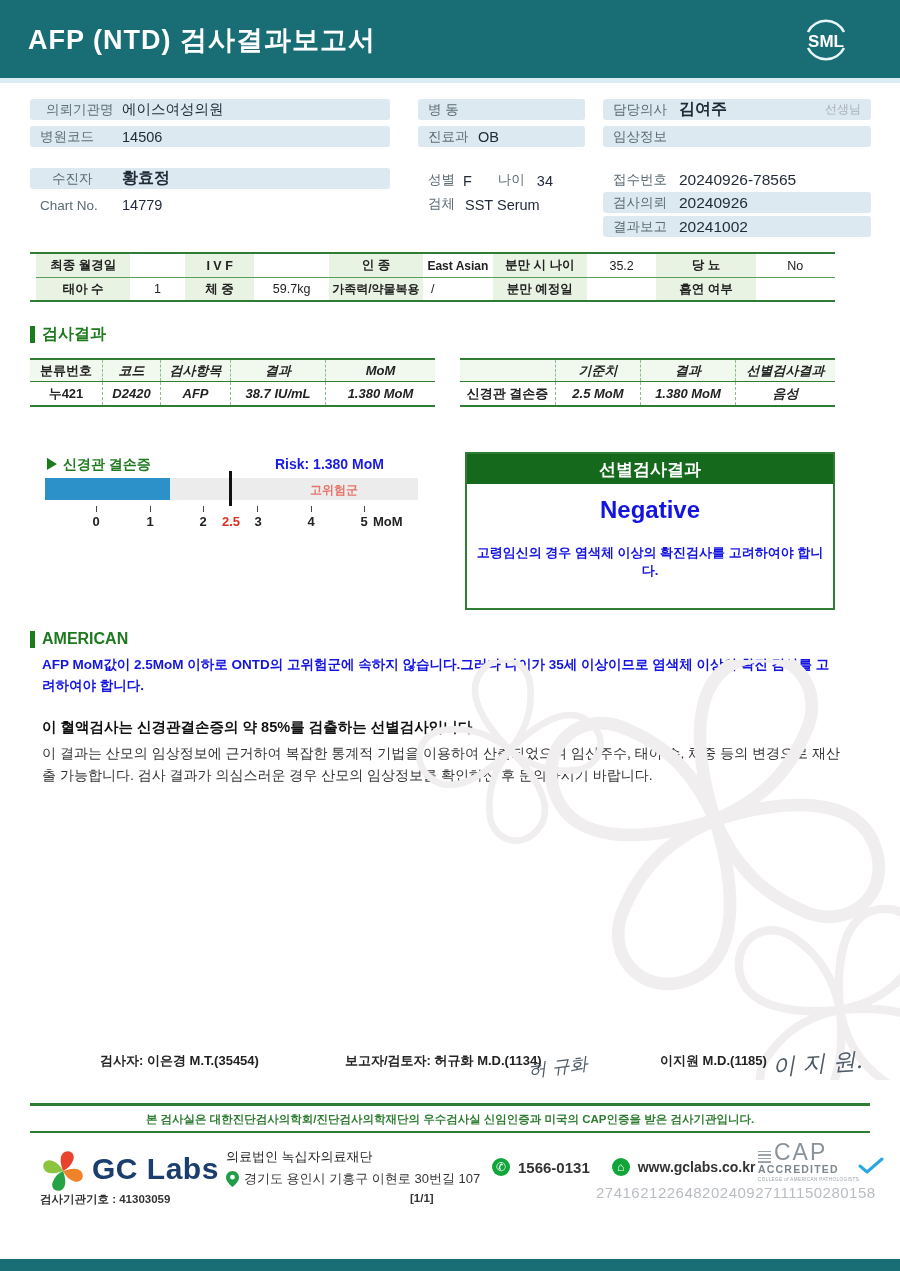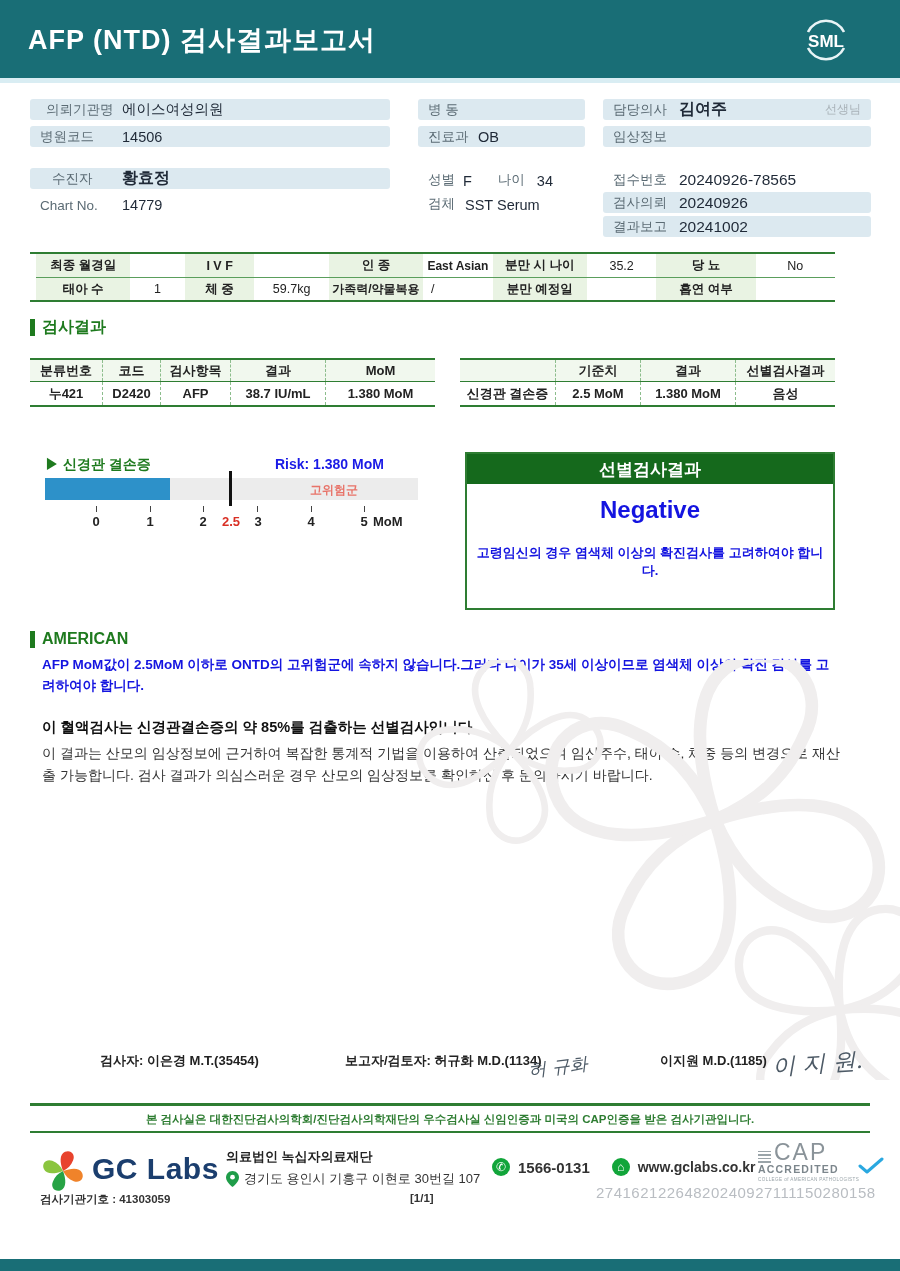--- a/index.html
+++ b/index.html
@@ -31,21 +31,21 @@
 
   
   .sec-title { position:absolute; display:flex; align-items:center; gap:7px; font-size:16px; font-weight:bold; color:#1e7a1e; }
   .sec-bar { width:5px; height:17px; background:#1e7a1e; display:inline-block; }
 
   
   .rtable { position:absolute; top:358px; border-top:2px solid #2e7d32; border-bottom:2px solid #2e7d32; }
   .rrow { display:flex; }
   .rrow.head { border-bottom:1px solid #2e7d32; background:#f1f8ee; }
   .rcell { display:flex; align-items:center; justify-content:center; font-size:13px; font-weight:bold; color:#222; height:21px; }
-  .rrow .rcell + .rcell { border-left:1px dashed #8cbd8c; }
+  .rrow .rcell + .rcell { border-left:1px dashed #8cbd8c;font-style:italic; }
 
   
   .gauge-title { position:absolute; left:45px; top:456px; color:#1e7a1e; font-weight:bold; font-size:14px; }
   .gauge-risk { position:absolute; left:275px; top:456px; color:#1a1ae6; font-weight:bold; font-size:14px; }
   .track { position:absolute; left:45px; top:478px; width:373px; height:22px; background:#ececec; }
   .fill { position:absolute; left:0; top:0; width:125px; height:22px; background:#2d91c9; }
   .hirisk { position:absolute; left:265px; top:4px; color:#e8746a; font-weight:bold; font-size:12px; }
   .marker { position:absolute; left:229px; top:471px; width:3px; height:35px; background:#111; }
   .tick { position:absolute; top:506px; width:1px; height:6px; background:#444; }
   .tlab { position:absolute; top:514px; transform:translateX(-50%); font-size:13px; font-weight:bold; color:#222; }
@@ -69,21 +69,21 @@
   
   .sig { position:absolute; top:1052px; font-size:13px; font-weight:bold; color:#222; }
   .hand { font-family:"DejaVu Serif", serif; font-style:italic; color:#4d5a66; font-weight:normal; }
 
   .rule { position:absolute; left:30px; width:840px; background:#2e7d32; }
   .accred { position:absolute; left:30px; top:1112px; width:840px; text-align:center; color:#2e7d32; font-size:11.5px; font-weight:bold; }
 
   
   .gclogo { position:absolute; left:40px; top:1148px; }
   .gcname { position:absolute; left:92px; top:1152px; color:#1b3e6e; font-weight:bold; font-size:30px; letter-spacing:0.5px; }
-  .org { position:absolute; left:226px; top:1148px; font-size:13px; font-weight:bold; color:#222; }
+  .org { position:absolute; left:226px; top:1148px; font-size:13px; font-weight:normal; color:#222; }
   .addr { position:absolute; left:226px; top:1170px; font-size:13px; color:#333; display:flex; align-items:center; gap:5px; }
   .agency { position:absolute; left:40px; top:1192px; font-size:11.5px; font-weight:bold; color:#333; }
   .pageno { position:absolute; left:410px; top:1192px; font-size:11.5px; font-weight:bold; color:#333; }
   .contact { position:absolute; left:492px; top:1158px; display:flex; align-items:center; gap:8px; }
   .cicon { width:18px; height:18px; border-radius:50%; background:#12a53a; color:#fff; font-size:12px; display:flex; align-items:center; justify-content:center; }
   .ctext { font-size:15px; font-weight:bold; color:#333; }
   .cap { position:absolute; left:758px; top:1142px; width:120px; }
   .cap-top { display:flex; align-items:flex-end; gap:3px; }
   .cap-emblem { width:13px; height:14px; display:flex; flex-direction:column; gap:2px; padding-top:2px; }
   .cap-emblem span { height:2px; background:#9aa4a9; }
@@ -185,21 +185,21 @@
       <div class="ccell cval" style="width:75px;">59.7kg</div>
       <div class="ccell clabel small" style="width:95px;">가족력/약물복용</div>
       <div class="ccell cval" style="width:70px; justify-content:flex-start; padding-left:8px;">/</div>
       <div class="ccell clabel" style="width:95px;">분만 예정일</div>
       <div class="ccell cval" style="width:70px;"></div>
       <div class="ccell clabel" style="width:100px;">흡연 여부</div>
       <div class="ccell cval" style="width:80px;"></div>
     </div>
   </div>
 
-  <div class="sec-title" style="left:30px; top:317px;">
+  <div class="sec-title" style="left:30px; top:324px;">
     <span class="sec-bar"></span>
     <span>검사결과</span>
   </div>
 
   <div class="rtable" style="left:30px; width:405px;">
     <div class="rrow head">
       <div class="rcell" style="width:72px;">분류번호</div>
       <div class="rcell" style="width:58px;">코드</div>
       <div class="rcell" style="width:70px;">검사항목</div>
       <div class="rcell" style="width:95px;">결과</div>

